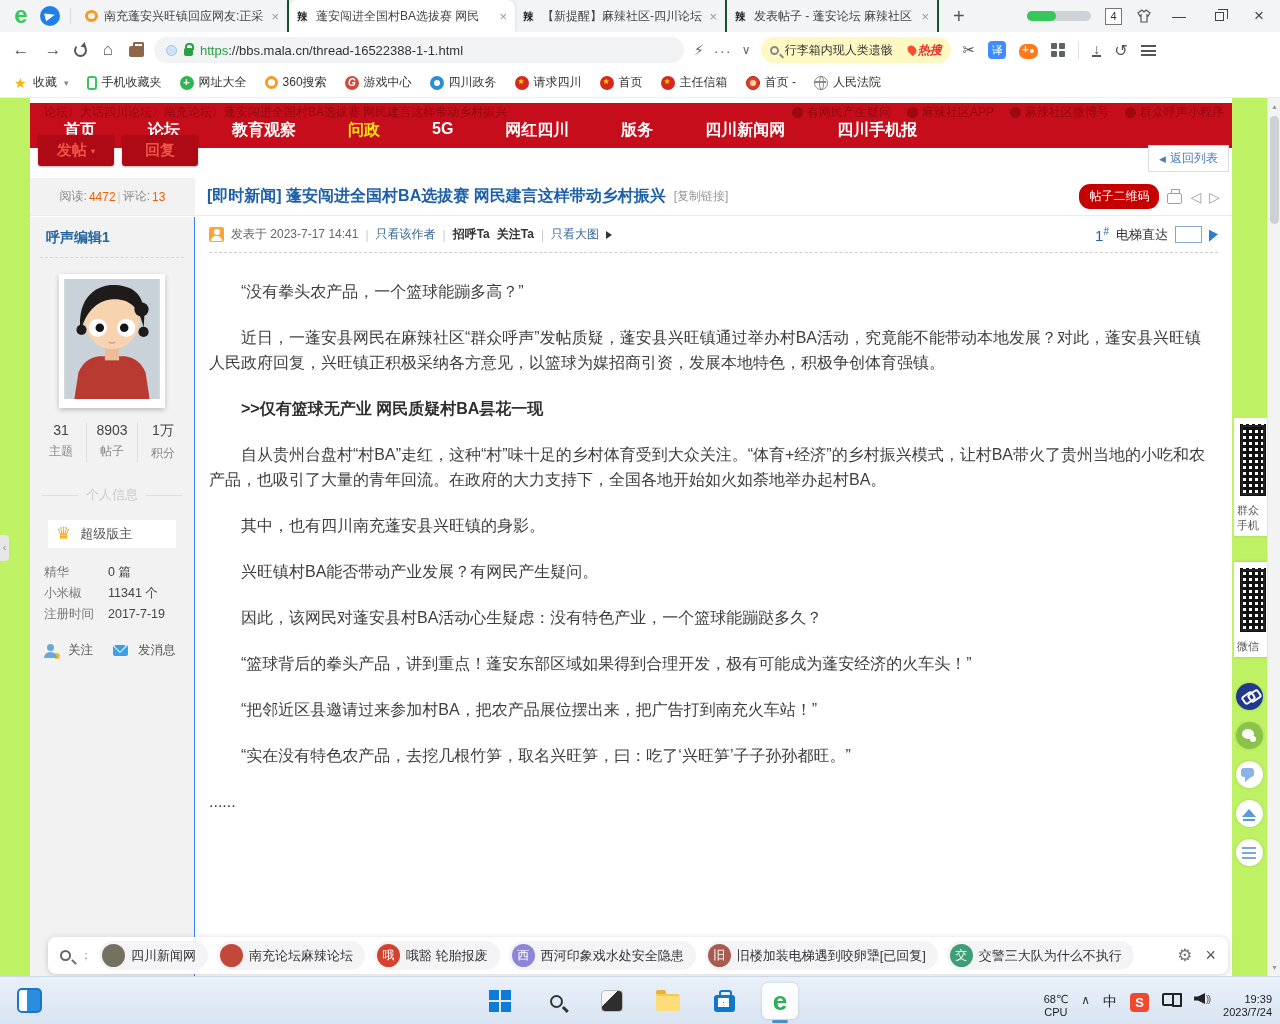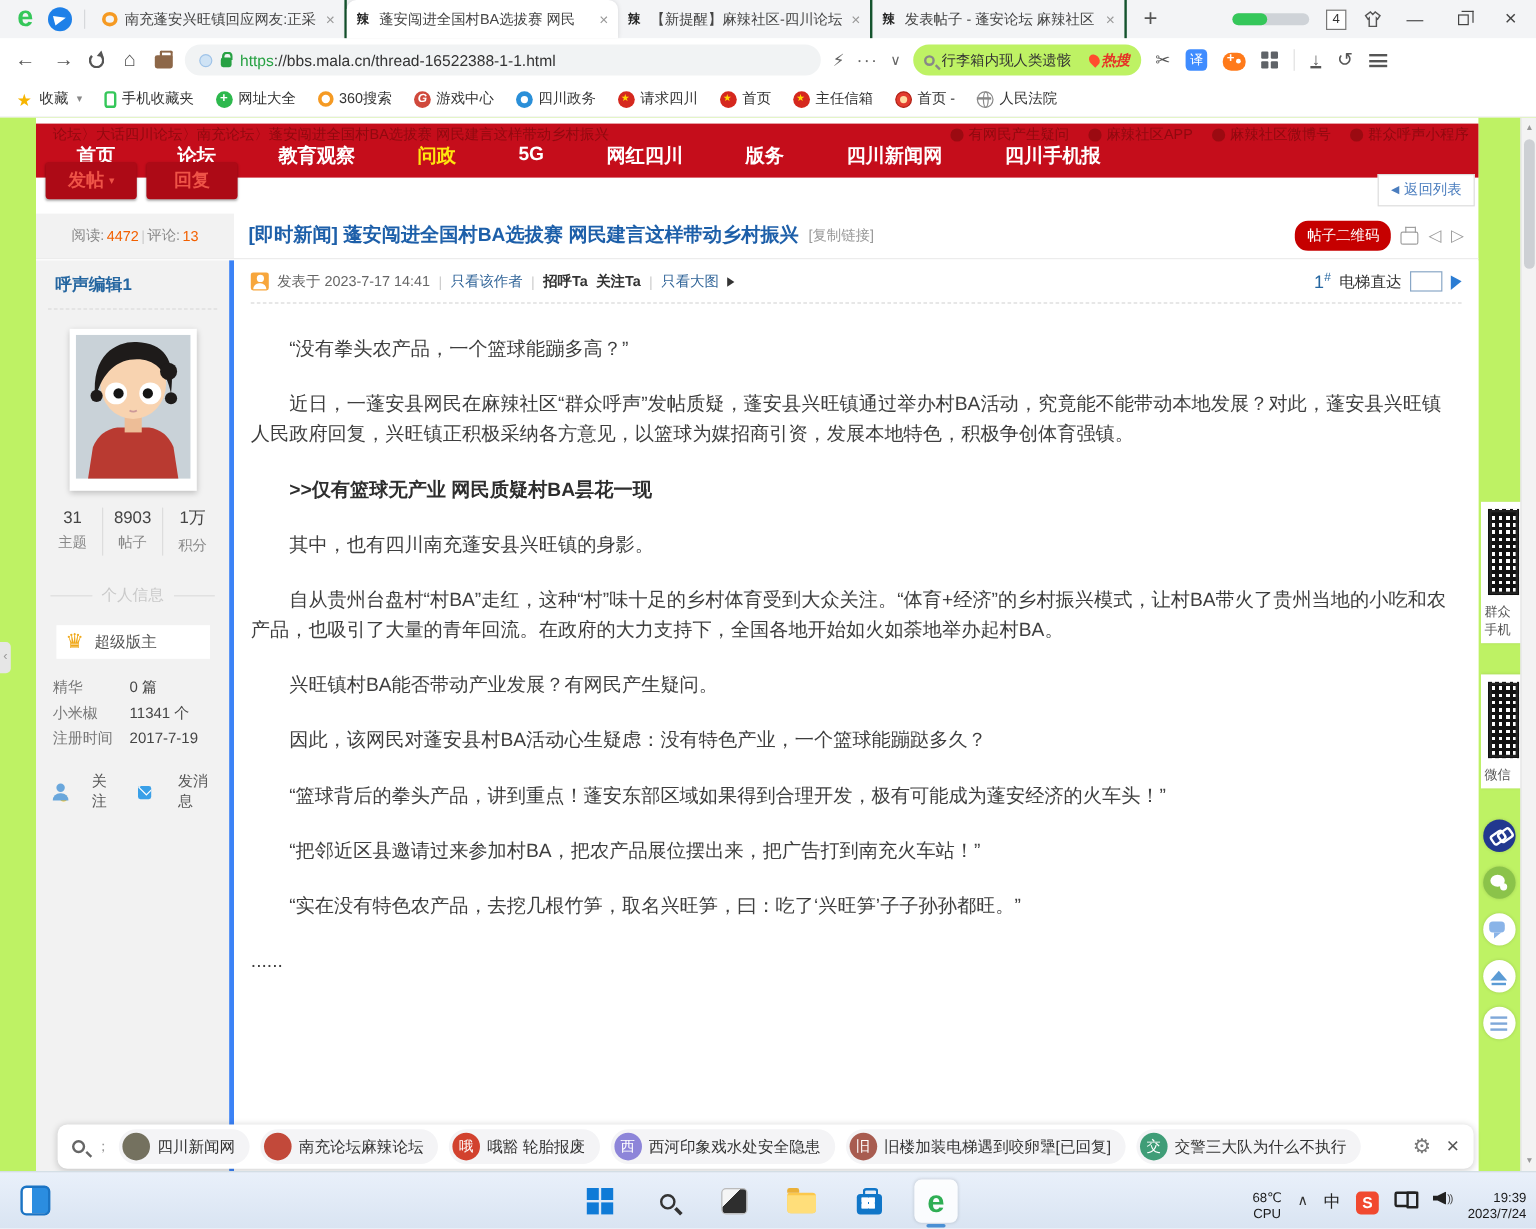--- a/index.html
+++ b/index.html
@@ -36,21 +36,21 @@
   .case-ico::before { content:""; position:absolute; top:-4px; left:4px; width:7px; height:4px; border:2px solid #8d6748; border-bottom:none; border-radius:2px 2px 0 0; }
   .urlbox { width:530px; height:26px; background:#f1f3f4; border-radius:14px; display:flex; align-items:center; gap:7px; padding:0 12px; }
   .url-dot { width:11px; height:11px; border-radius:50%; background:#cfe3f5; border:1px solid #9fc3e8; }
   .lock { width:9px; height:8px; background:#27a143; border-radius:2px; position:relative; margin-top:3px; }
   .lock::before { content:""; position:absolute; top:-5px; left:1px; width:5px; height:5px; border:2px solid #27a143; border-bottom:none; border-radius:4px 4px 0 0; }
   .url-text { font-size:13px; color:#333; white-space:nowrap; }
   .url-text .scheme { color:#27a143; }
   .zap { color:#666; font-size:14px; }
   .dots3 { color:#666; font-size:15px; letter-spacing:1px; }
   .chev { color:#666; font-size:12px; }
-  .searchbox { width:190px; height:26px; background:#bef264; border-radius:14px; display:flex; align-items:center; gap:6px; padding:0 9px; }
+  .searchbox { width:190px; height:26px; background:#fef9c3; border-radius:14px; display:flex; align-items:center; gap:6px; padding:0 9px; }
   .mag { width:9px; height:9px; border:2px solid #888; border-radius:50%; position:relative; flex:0 0 9px;}
   .mag::after { content:""; position:absolute; left:7px; top:7px; width:5px; height:2px; background:#888; transform:rotate(45deg); }
   .sq-text { font-size:12px; color:#333; white-space:nowrap; overflow:hidden; flex:1;}
   .hot { display:flex; align-items:center; gap:2px; font-size:12px; font-weight:bold; font-style:italic; color:#e63226; }
   .flame { width:8px; height:10px; background:#ff4d2e; border-radius:50% 50% 50% 0; transform:rotate(-45deg); }
   .tool-icons { display:flex; align-items:center; gap:13px; margin-left:2px; }
   .ico-scissors { color:#555; font-size:15px; }
   .ico-trans { width:18px; height:18px; border-radius:4px; background:#3f8cff; color:#fff; font-size:11px; text-align:center; line-height:18px; }
   .ico-game { width:19px; height:15px; background:#ff7a1a; border-radius:7px; position:relative; margin-top:2px;}
   .ico-game::before { content:"+"; position:absolute; left:3px; top:-1px; color:#fff; font-size:11px; font-weight:bold;}
@@ -107,38 +107,38 @@
   .th-left b { color:#f26000; font-weight:normal; }
   .th-main { flex:1; display:flex; align-items:center; gap:8px; padding:0 12px; }
   .th-title { color:#1d5fa9; font-weight:bold; font-size:16px; white-space:nowrap; }
   .copy-link { color:#999; font-size:12px;text-align:center; }
   .qr-btn { background:#c60000; color:#fff; font-size:12px; border-radius:11px; padding:4px 10px; }
   .ico-print { width:15px; height:11px; border:1.5px solid #a0a0a0; border-radius:2px; position:relative; margin-top:3px;}
   .ico-print::before { content:""; position:absolute; left:3px; top:-5px; width:7px; height:4px; border:1.5px solid #a0a0a0; border-bottom:none; }
   .pn-arrow { color:#9a9a9a; font-size:14px; }
 
   .main-row { position:absolute; top:119px; left:0; right:0; bottom:0; display:flex; }
-  .sidebar { width:165px; background:#f2f2f2; border-right:4px solid #3b82f6; }
+  .sidebar { width:165px; background:#f2f2f2; border-right:1px solid #3b82f6; }
   .uname-row { margin:0 10px; padding:12px 6px 10px; border-bottom:1px dashed #d5d5d5; color:#2566a0; font-weight:bold; font-size:14px; }
   .avatar-box { width:106px; margin:16px auto 4px; background:#fff; padding:5px; box-shadow:0 2px 5px rgba(0,0,0,.22); }
   .stats { display:flex; margin:14px 6px 0; text-align:center; }
   .stat { flex:1; }
   .stat + .stat { border-left:1px solid #ddd; }
   .sv { font-size:14px; color:#444; }
   .sl { font-size:12px; color:#888; margin-top:5px; }
   .sec-title { display:flex; align-items:center; gap:8px; color:#c9c9c9; font-size:13px; margin:24px 12px 0; }
   .sec-title::before, .sec-title::after { content:""; flex:1; border-top:1px solid #ddd; }
   .role-badge { width:128px; margin:16px auto 0; background:#fff; padding:5px 8px; display:flex; align-items:center; gap:9px; font-size:13px; color:#555; }
   .crown { color:#f0a818; font-size:17px; line-height:16px; }
   .uinfo { margin:14px 14px 0; font-size:12.5px; line-height:21px; }
   .irow { display:flex; }
   .il { width:64px; color:#777; }
   .iv { color:#444; }
   .uactions { display:flex; gap:20px; margin:17px 14px 0; font-size:12.5px; color:#555; align-items:center; }
-  .uact { display:flex; align-items:center; gap:22px; }
+  .uact { display:flex; align-items:center; gap:10px; }
   .ico-follow { width:14px; height:14px; position:relative; }
   .ico-follow::before { content:""; position:absolute; left:3px; top:0; width:7px; height:7px; border-radius:50%; background:#6aa7dc; }
   .ico-follow::after { content:""; position:absolute; left:0; bottom:0; width:13px; height:6px; border-radius:6px 6px 0 0; background:#6aa7dc; }
   .ico-follow i { position:absolute; right:-2px; bottom:-1px; width:6px; height:6px; border-radius:50%; background:#f2c01d; }
   .ico-mail { width:15px; height:11px; background:#3aa0e8; border-radius:2px; position:relative; overflow:hidden; }
   .ico-mail::before { content:""; position:absolute; left:2px; top:-4px; width:8px; height:8px; border:1.5px solid #fff; transform:rotate(45deg); }
 
   .post { flex:1; padding:0 14px; position:relative; background:#fff; }
   .meta-row { display:flex; align-items:center; gap:7px; height:36px; border-bottom:1px dashed #cfcfcf; font-size:12px; color:#666; }
   .member-ico { width:15px; height:15px; background:#f7a63c; border-radius:2px; position:relative; }
@@ -517,22 +517,22 @@
           <span class="floor"><span>1</span><sup>#</sup></span>
           <span class="elev-label">电梯直达</span>
           <input class="elev-input" style="">
           <span class="go-tri"></span>
         </div>
         <div class="content">
 
         <p>“没有拳头农产品，一个篮球能蹦多高？”</p>
             <p>近日，一蓬安县网民在麻辣社区“群众呼声”发帖质疑，蓬安县兴旺镇通过举办村BA活动，究竟能不能带动本地发展？对此，蓬安县兴旺镇人民政府回复，兴旺镇正积极采纳各方意见，以篮球为媒招商引资，发展本地特色，积极争创体育强镇。</p>
             <p class="bold">&gt;&gt;仅有篮球无产业 网民质疑村BA昙花一现</p>
+            <p>自从贵州台盘村“村BA”走红，这种“村”味十足的乡村体育受到大众关注。“体育+经济”的乡村振兴模式，让村BA带火了贵州当地的小吃和农产品，也吸引了大量的青年回流。在政府的大力支持下，全国各地开始如火如荼地举办起村BA。</p>
             <p>其中，也有四川南充蓬安县兴旺镇的身影。</p>
-            <p>自从贵州台盘村“村BA”走红，这种“村”味十足的乡村体育受到大众关注。“体育+经济”的乡村振兴模式，让村BA带火了贵州当地的小吃和农产品，也吸引了大量的青年回流。在政府的大力支持下，全国各地开始如火如荼地举办起村BA。</p>
             <p>兴旺镇村BA能否带动产业发展？有网民产生疑问。</p>
             <p>因此，该网民对蓬安县村BA活动心生疑虑：没有特色产业，一个篮球能蹦跶多久？</p>
             <p>“篮球背后的拳头产品，讲到重点！蓬安东部区域如果得到合理开发，极有可能成为蓬安经济的火车头！”</p>
             <p>“把邻近区县邀请过来参加村BA，把农产品展位摆出来，把广告打到南充火车站！”</p>
             <p>“实在没有特色农产品，去挖几根竹笋，取名兴旺笋，曰：吃了‘兴旺笋’子子孙孙都旺。”</p>
             <p class="noindent">......</p>
           </div>
       </div>
     </div>
   </div>

